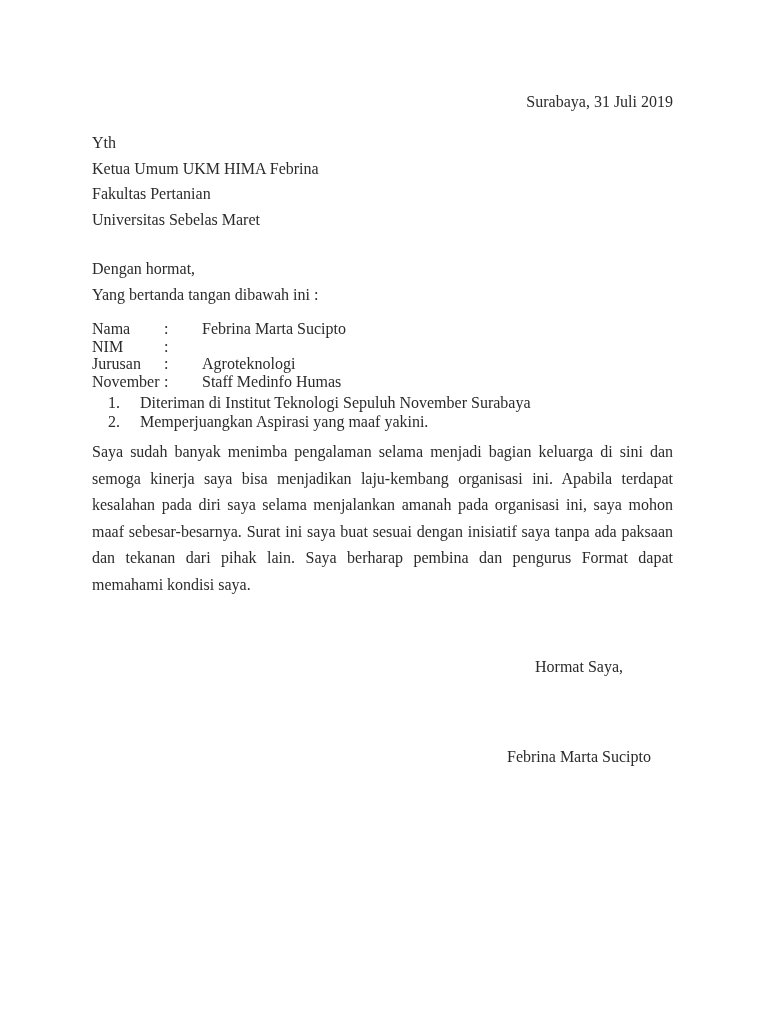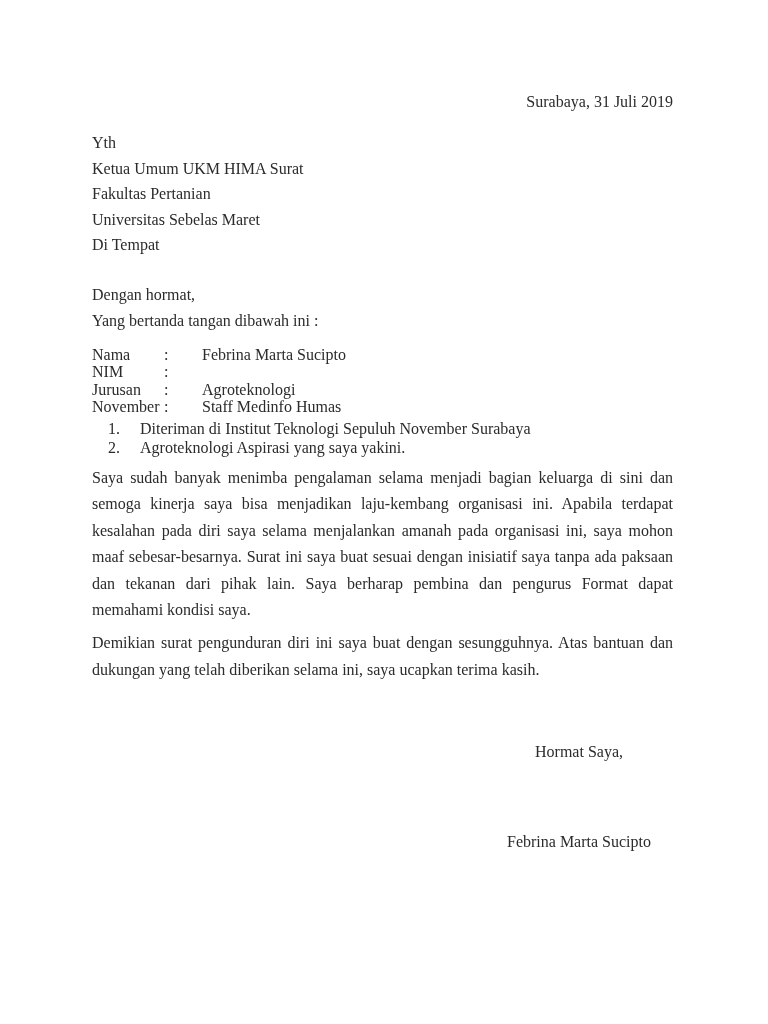--- a/index.html
+++ b/index.html
@@ -85,24 +85,23 @@
 </style>
 </head>
 <body>
 
 <div class="page">
 
   <div class="date-line">Surabaya, 31 Juli 2019</div>
 
   <div class="recipient-block">
     <div>Yth</div>
-    <div>Ketua Umum UKM HIMA Surat</div>
+    <div>Ketua Umum UKM HIMA Febrina</div>
     <div>Fakultas Pertanian</div>
     <div>Universitas Sebelas Maret</div>
-    <div>Di Tempat</div>
   </div>
 
   <div class="salutation">Dengan hormat,</div>
 
   <div class="intro-line">Yang bertanda tangan dibawah ini :</div>
 
   <div class="identity-table">
     <div class="identity-row">
       <span class="identity-label">Nama</span>
       <span class="identity-colon">:</span>
@@ -125,26 +124,25 @@
   </div>
 
 
   <div class="reasons-list">
     <div class="reason-item">
       <span class="reason-number">1.</span>
       <span class="reason-text">Diteriman di Institut Teknologi Sepuluh November Surabaya</span>
     </div>
     <div class="reason-item">
       <span class="reason-number">2.</span>
-      <span class="reason-text">Agroteknologi Aspirasi yang saya yakini.</span>
+      <span class="reason-text">Memperjuangkan Aspirasi yang maaf yakini.</span>
     </div>
   </div>
 
   <div class="para para-experience">Saya sudah banyak menimba pengalaman selama menjadi bagian keluarga di sini dan semoga kinerja saya bisa menjadikan laju-kembang organisasi ini. Apabila terdapat kesalahan pada diri saya selama menjalankan amanah pada organisasi ini, saya mohon maaf sebesar-besarnya. Surat ini saya buat sesuai dengan inisiatif saya tanpa ada paksaan dan tekanan dari pihak lain. Saya berharap pembina dan pengurus Format dapat memahami kondisi saya.</div>
 
-  <div class="para para-closing">Demikian surat pengunduran diri ini saya buat dengan sesungguhnya. Atas bantuan dan dukungan yang telah diberikan selama ini, saya ucapkan terima kasih.</div>
 
   <div class="closing-block">
     <div>Hormat Saya,</div>
     <div class="signature-name">Febrina Marta Sucipto</div>
   </div>
 
 </div>
 
 </body></html>

